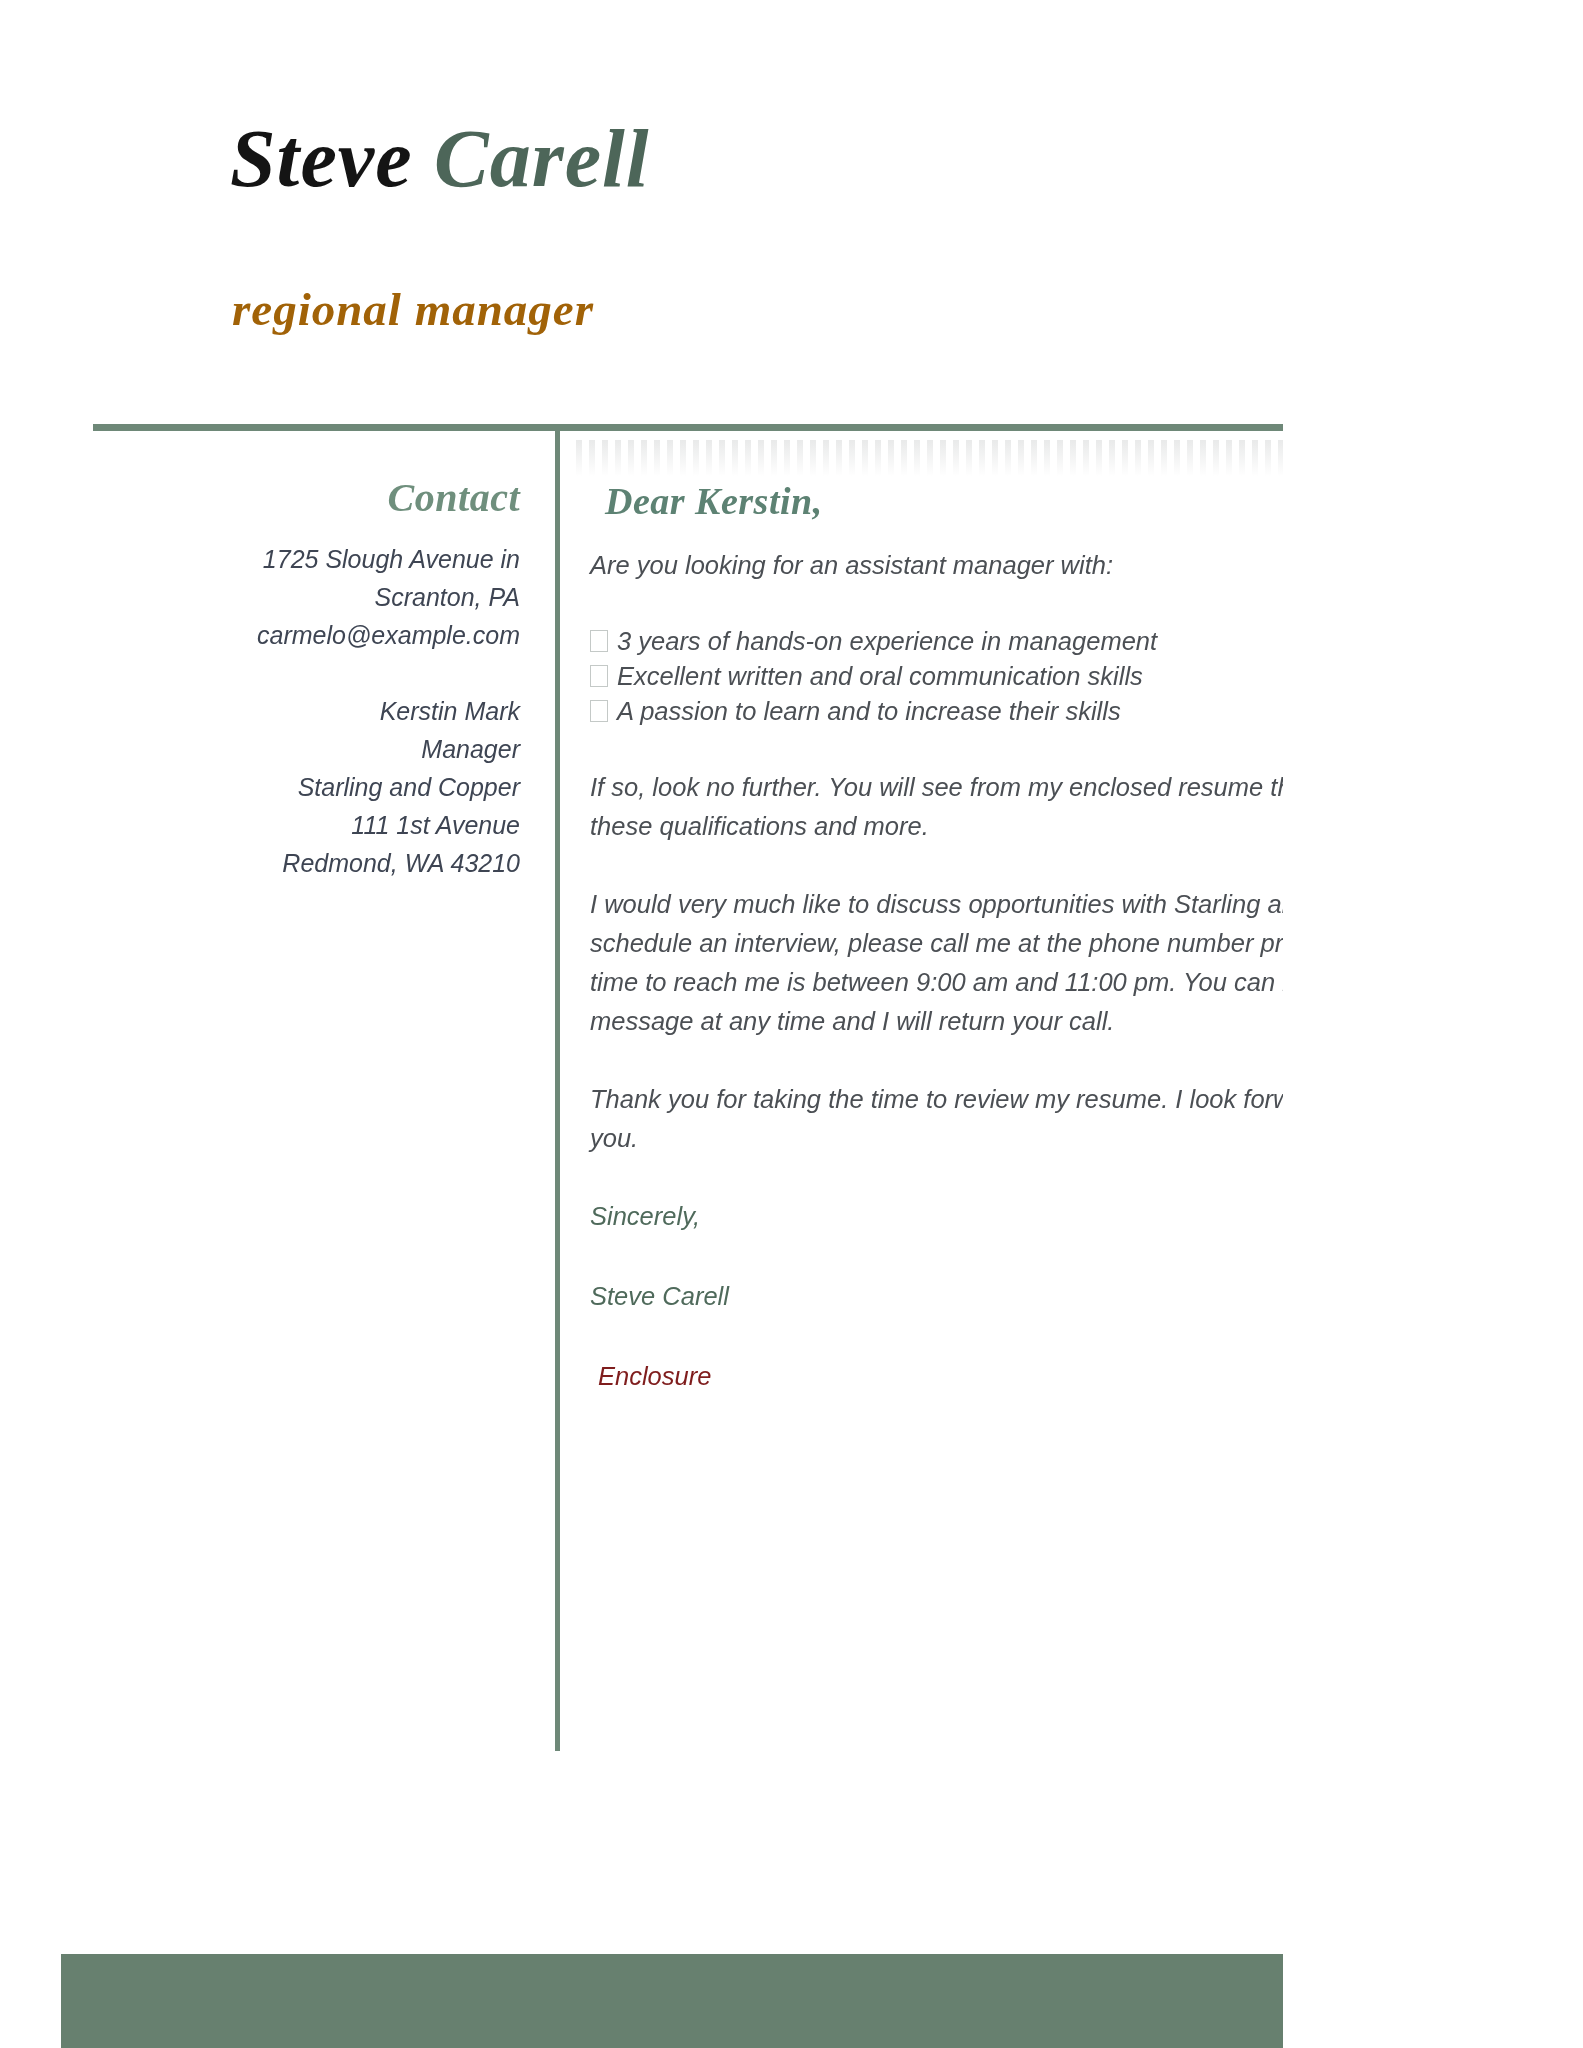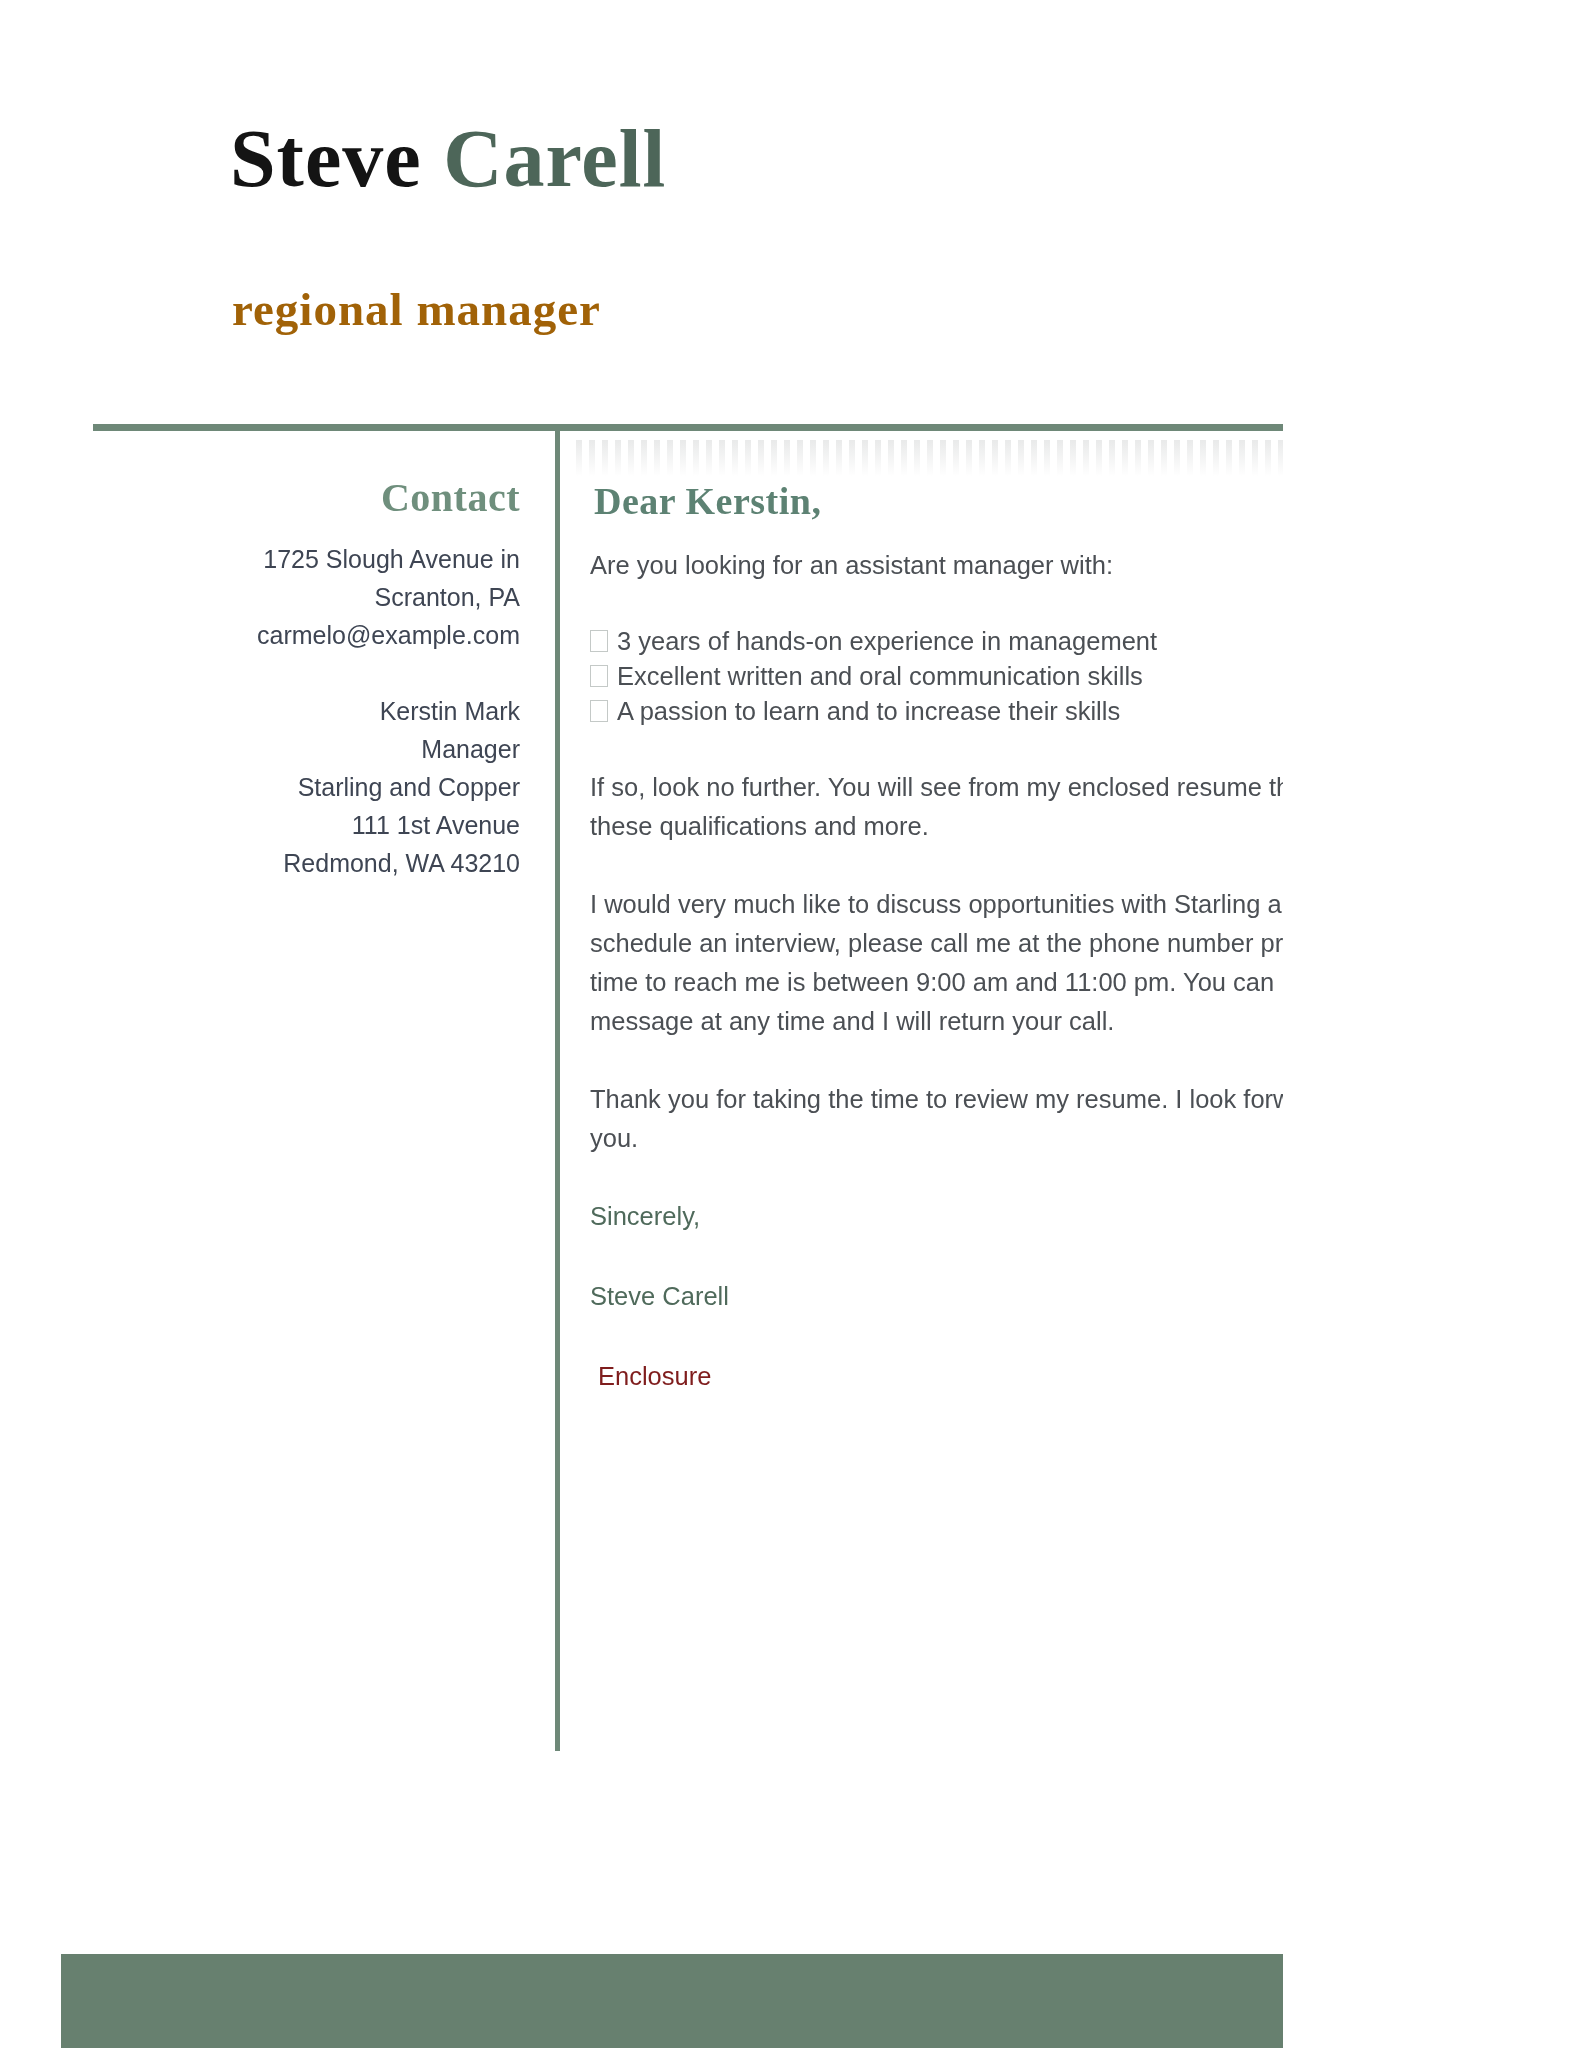--- a/index.html
+++ b/index.html
@@ -7,20 +7,21 @@
     padding: 0;
     background: #ffffff;
     font-family: "Liberation Sans", sans-serif;
   }
   .page {
     position: relative;
     width: 1283px;
     height: 2048px;
     background: #ffffff;
     overflow: hidden;
+    font-style: italic;
   }
 
   
   .name {
     position: absolute;
     left: 230px;
     top: 112px;
     font-family: "Liberation Serif", serif;
     font-size: 82px;
     font-weight: 600;
@@ -105,21 +106,21 @@
     color: #4b4f54;
     font-size: 25.5px;
     line-height: 39px;
   }
   .letter .greeting {
     font-family: "Liberation Serif", serif;
     font-size: 38px;
     font-weight: 700;
     color: #5d8273;
     line-height: 46px;
-    margin: 0 0 22px 4px;
+    margin: 0 0 22px 15px;
     letter-spacing: 0.5px;
   }
   .letter p { margin: 4px 0 39px 0; }
   .letter .qual-list { margin: 0 0 39px 0; }
   .letter .qual-item { line-height: 35px; }
   .bullet-box {
     display: inline-block;
     width: 16px;
     height: 20px;
     border: 1.5px solid #c4c9c7;

